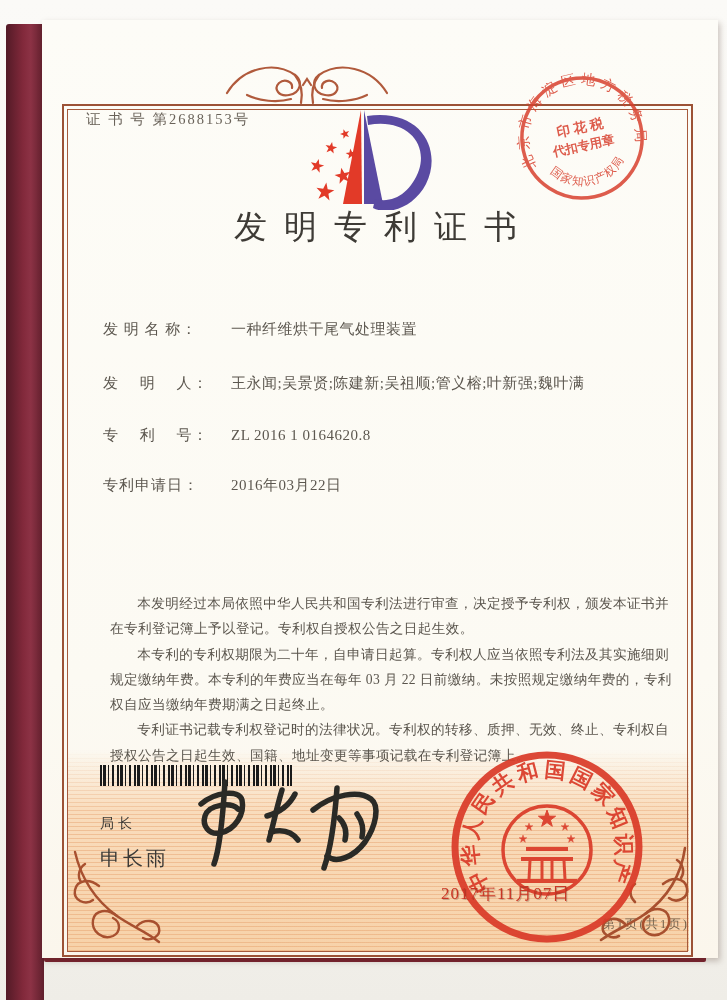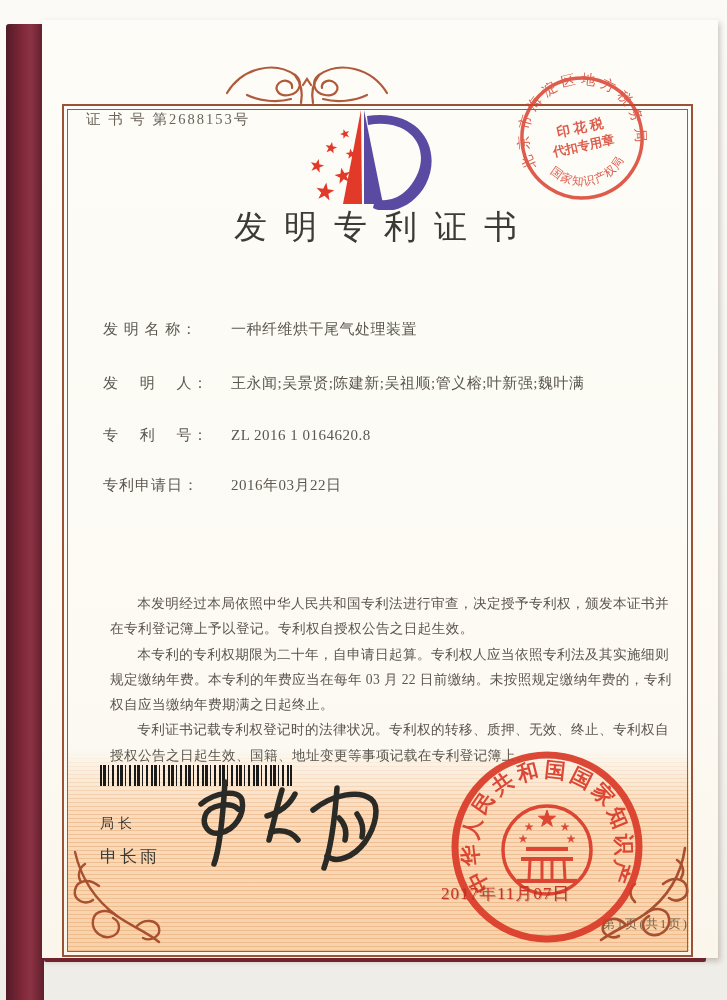--- a/index.html
+++ b/index.html
@@ -43,21 +43,21 @@
   #legal-text{left:44px;top:571px;width:568px;font-size:13.6px;line-height:1.86;color:#5a554d;margin-left:24px;}
   #legal-text p{margin:0;text-indent:2em;letter-spacing:.4px;}
   
   #barcode{left:58px;top:745px;width:192px;height:21px;
     background-image:repeating-linear-gradient(90deg,
       #1a1a1a 0 2px, rgba(0,0,0,0) 2px 3px,
       #1a1a1a 3px 6px, rgba(0,0,0,0) 6px 8px,
       #1a1a1a 8px 9px,  rgba(0,0,0,0) 9px 12px,
       #1a1a1a 12px 14px, rgba(0,0,0,0) 14px 17px);}
   #director-title{left:58px;top:795px;font-size:14px;color:#3c3a36;letter-spacing:4px;}
-  #director-name{left:58px;top:825px;font-size:17px;color:#3c3a36;letter-spacing:3px;}
+  #director-name{left:58px;top:825px;font-size:20px;color:#3c3a36;letter-spacing:3px;}
   #signature{left:143px;top:752px;}
   #seal-date{left:399px;top:862px;font-size:17px;color:#c93524;letter-spacing:1px;
     text-shadow:1px 1px 0 rgba(60,20,10,.25);z-index:6;}
   #footer-page{left:20px;top:896px;width:627px;text-align:right;font-size:12.5px;color:#75624d;letter-spacing:2px;}
   
   #main-seal{left:391px;top:727px;z-index:5;}
   #tax-seal{left:512px;top:62px;transform:rotate(-12deg);}
   
   #flourish{left:181px;top:35px;}
   #corner-left{left:28px;top:828px;}

